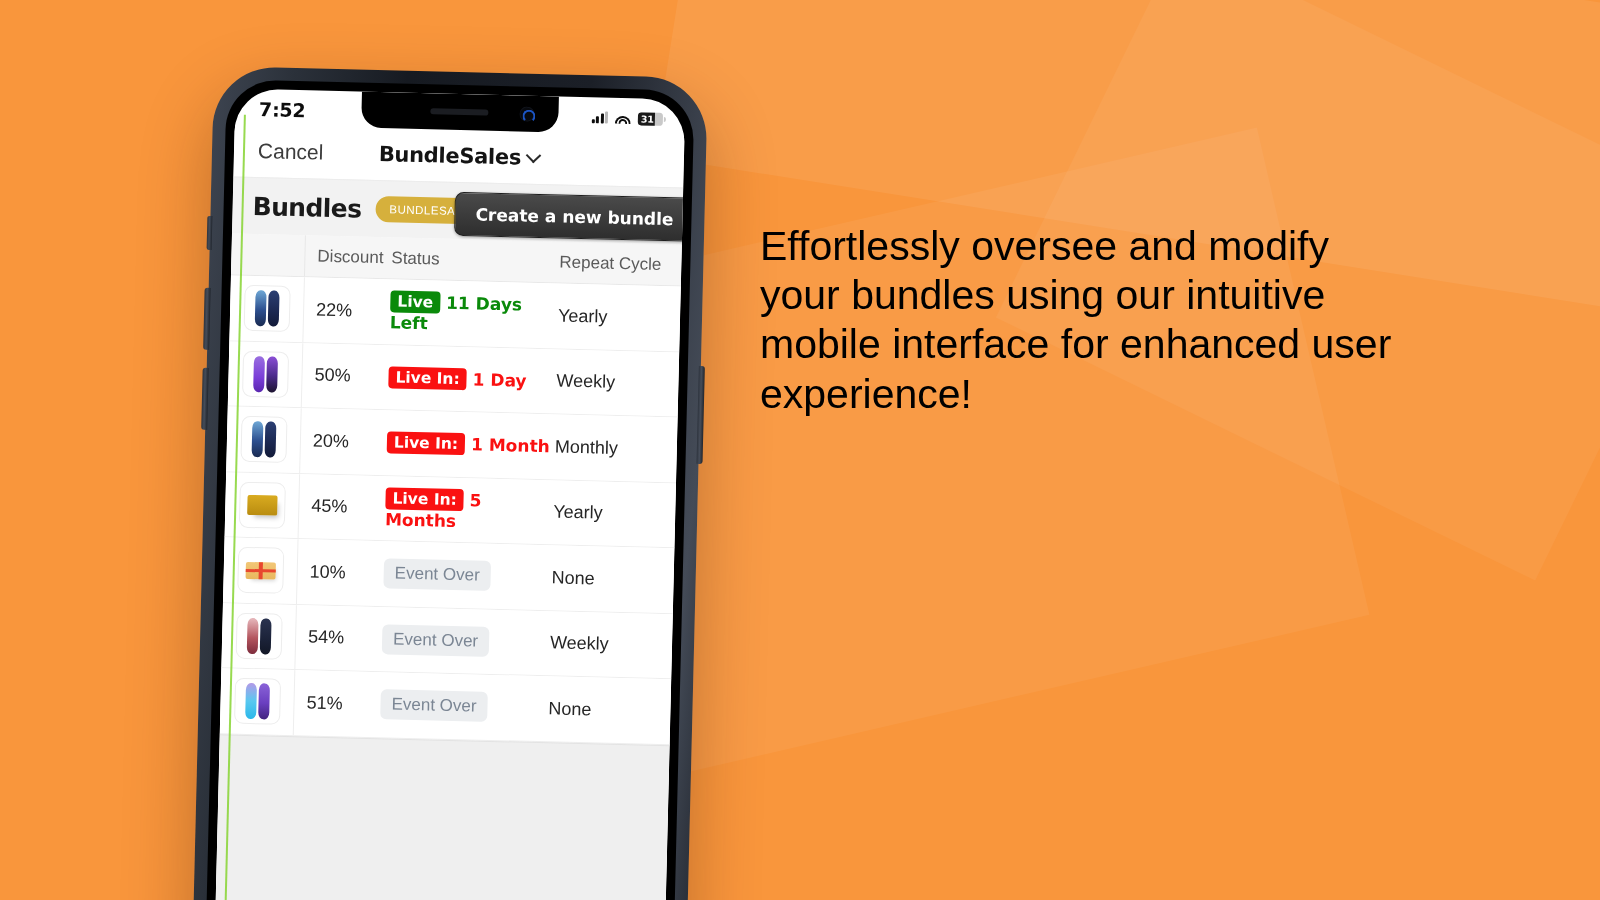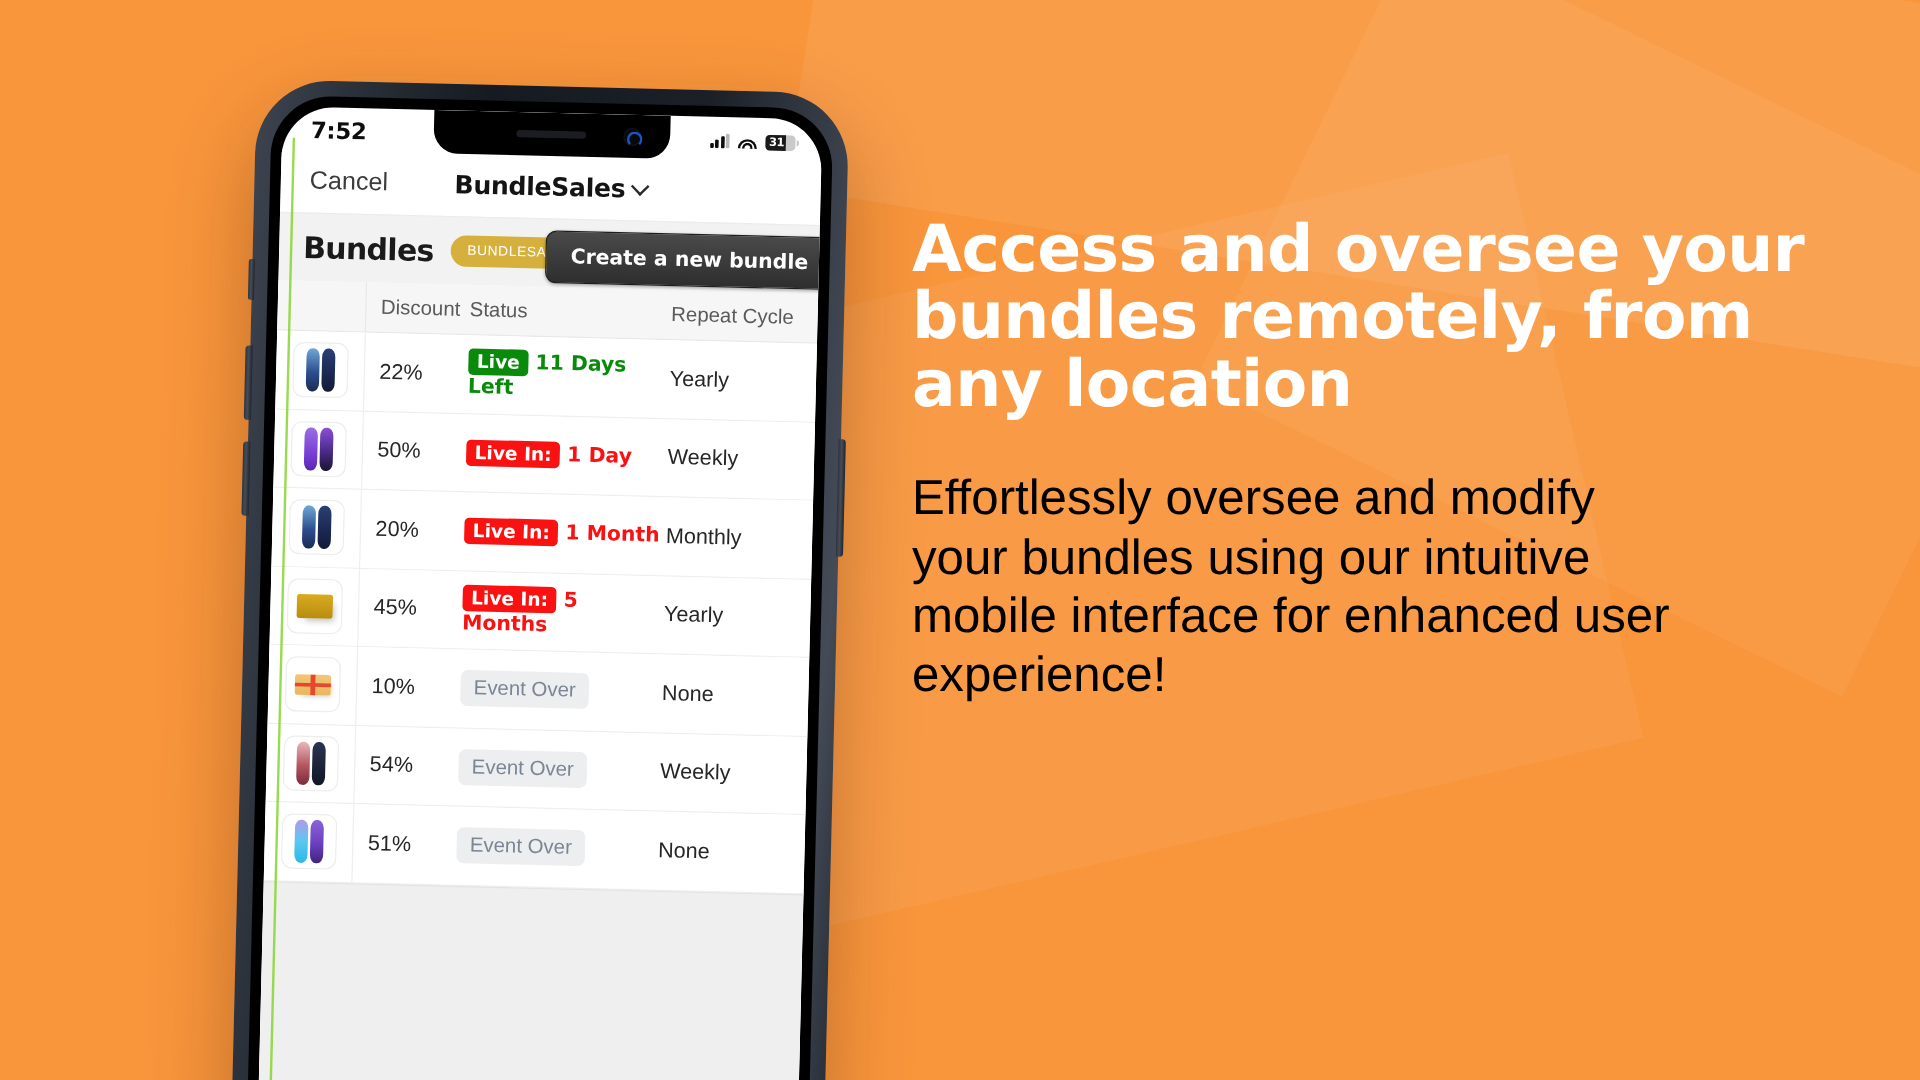--- a/index.html
+++ b/index.html
@@ -226,21 +226,20 @@
   .table-foot{ background:#efefef; height:170px; border-top:1px solid #e3e3e3;}
 </style>
 </head>
 <body>
 
 <div class="bg-shape bg-shape-a"></div>
 <div class="bg-shape bg-shape-b"></div>
 <div class="bg-shape bg-shape-c"></div>
 
 <div class="copy">
-  <div class="headline">Access and oversee your bundles remotely, from any location</div>
   <div class="subcopy">Effortlessly oversee and modify your bundles using our intuitive mobile interface for enhanced user experience!</div>
 </div>
 
 <div class="phone-wrap">
   <div class="phone-shadow"></div>
   <div class="phone-frame">
     <div class="btn-side btn-mute"></div>
     <div class="btn-side btn-volup"></div>
     <div class="btn-side btn-voldn"></div>
     <div class="btn-side btn-power"></div>

